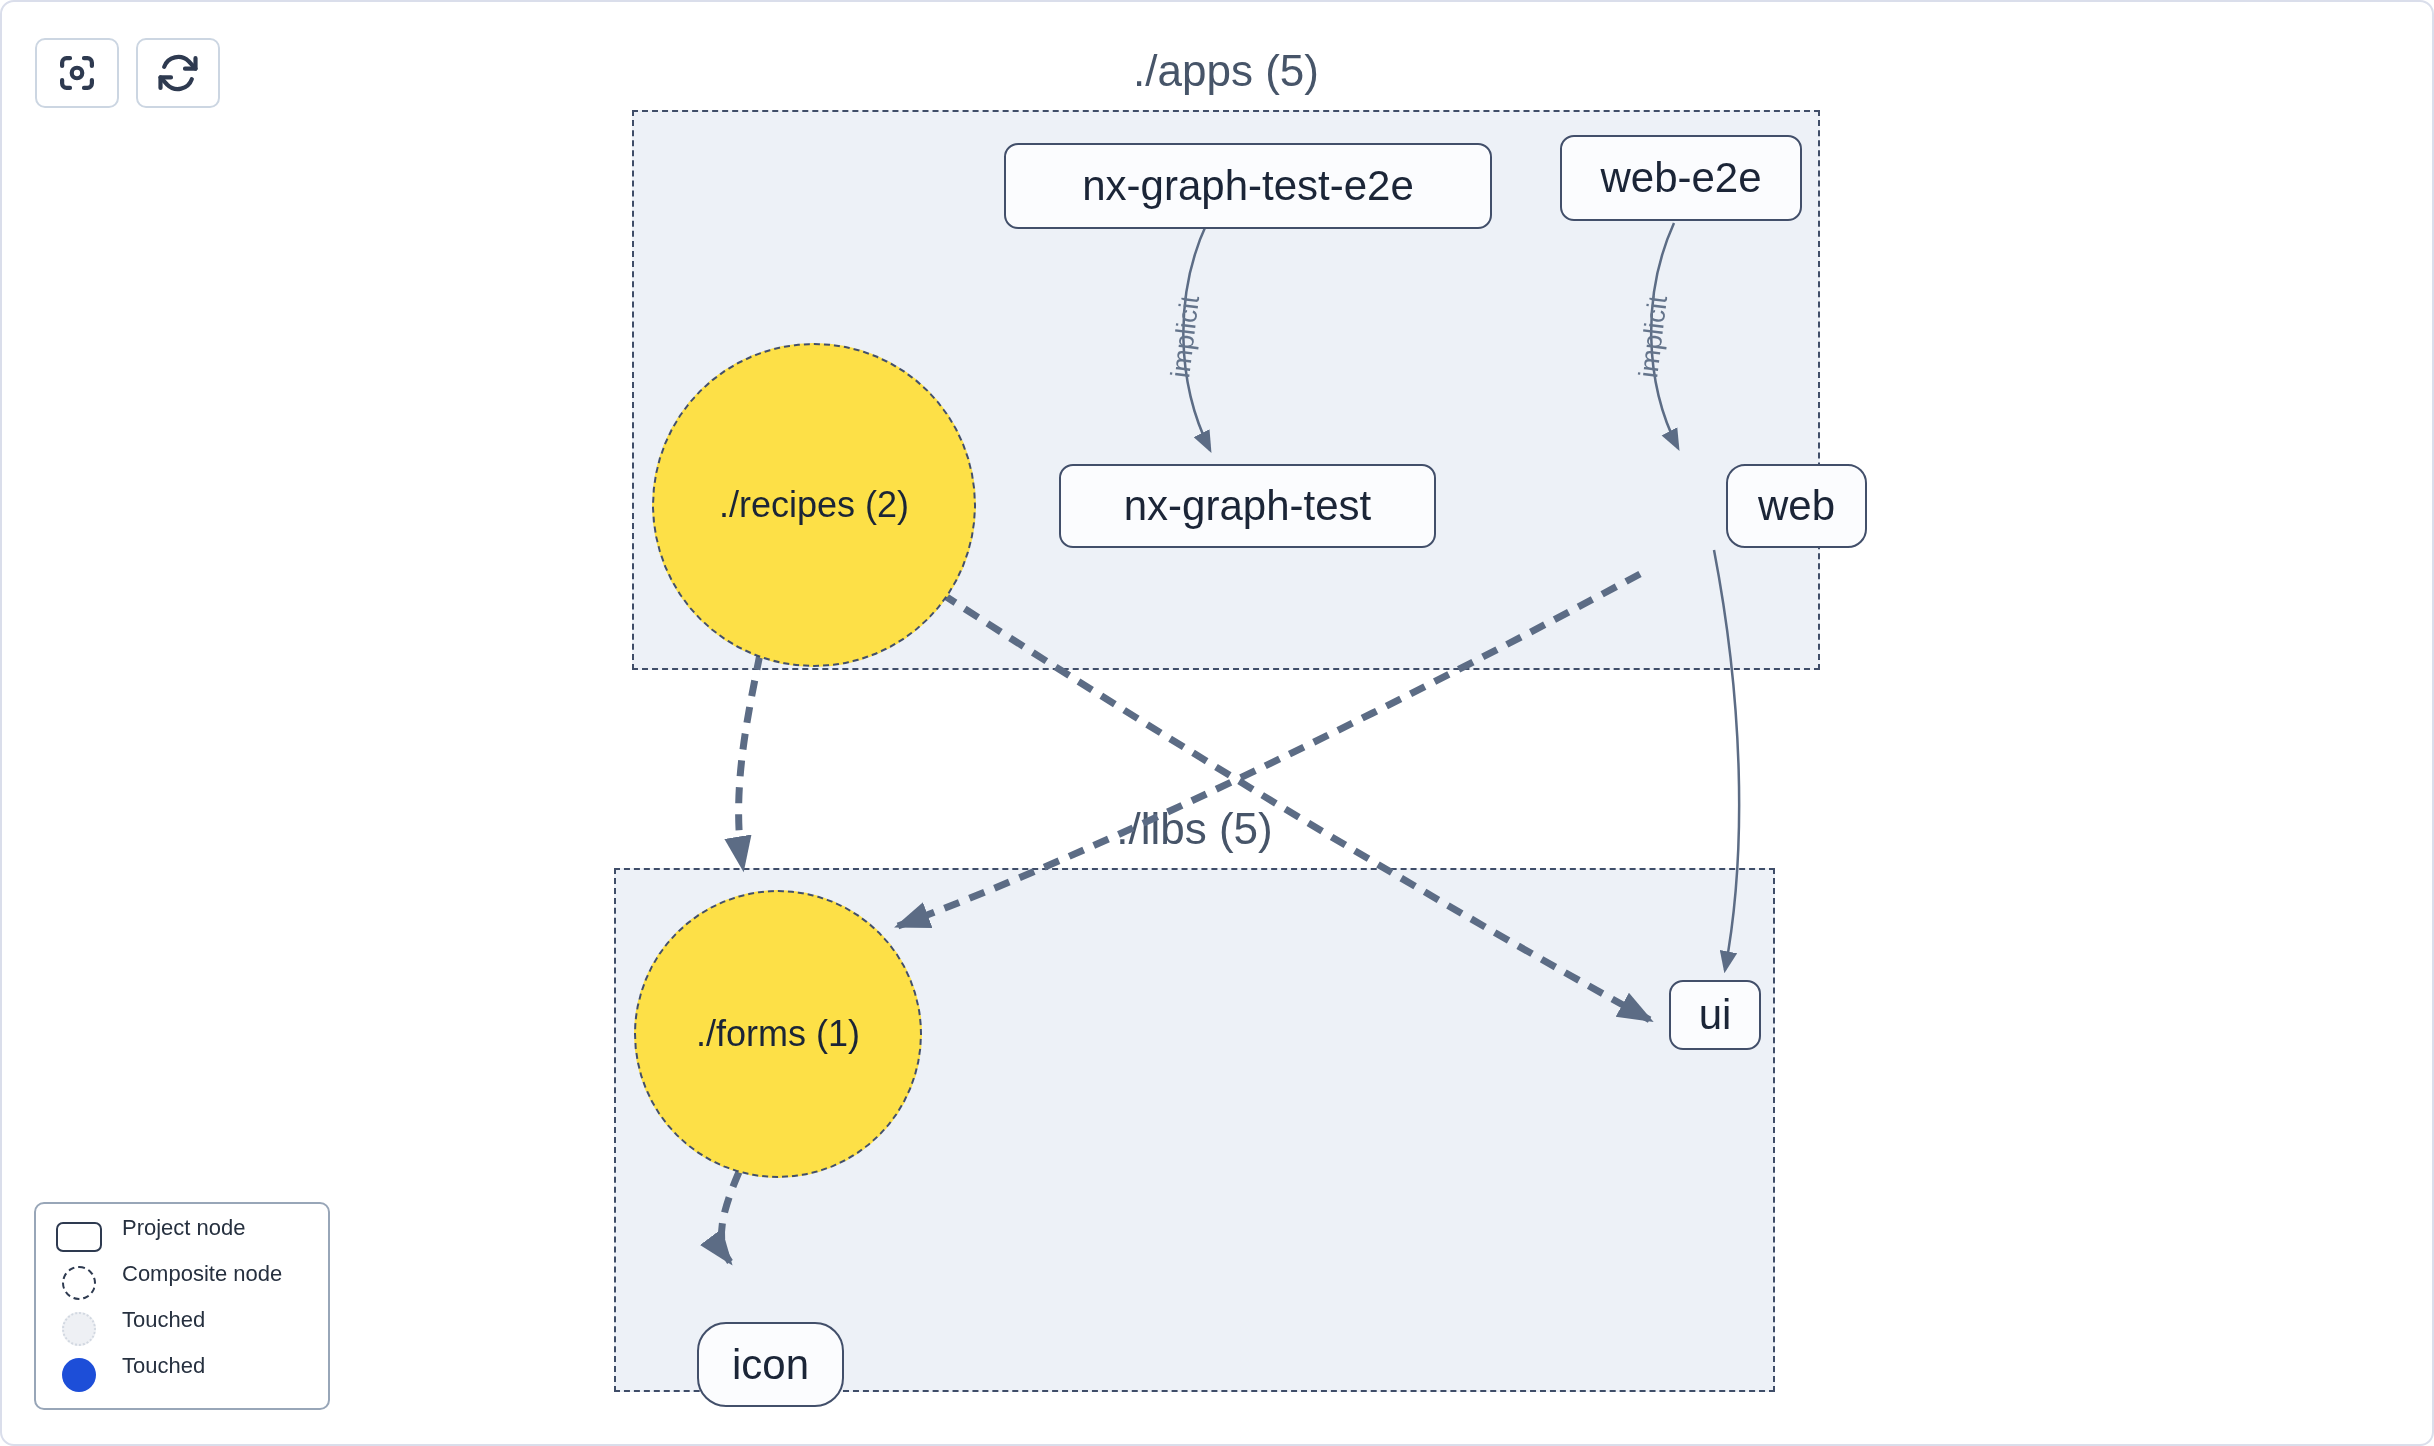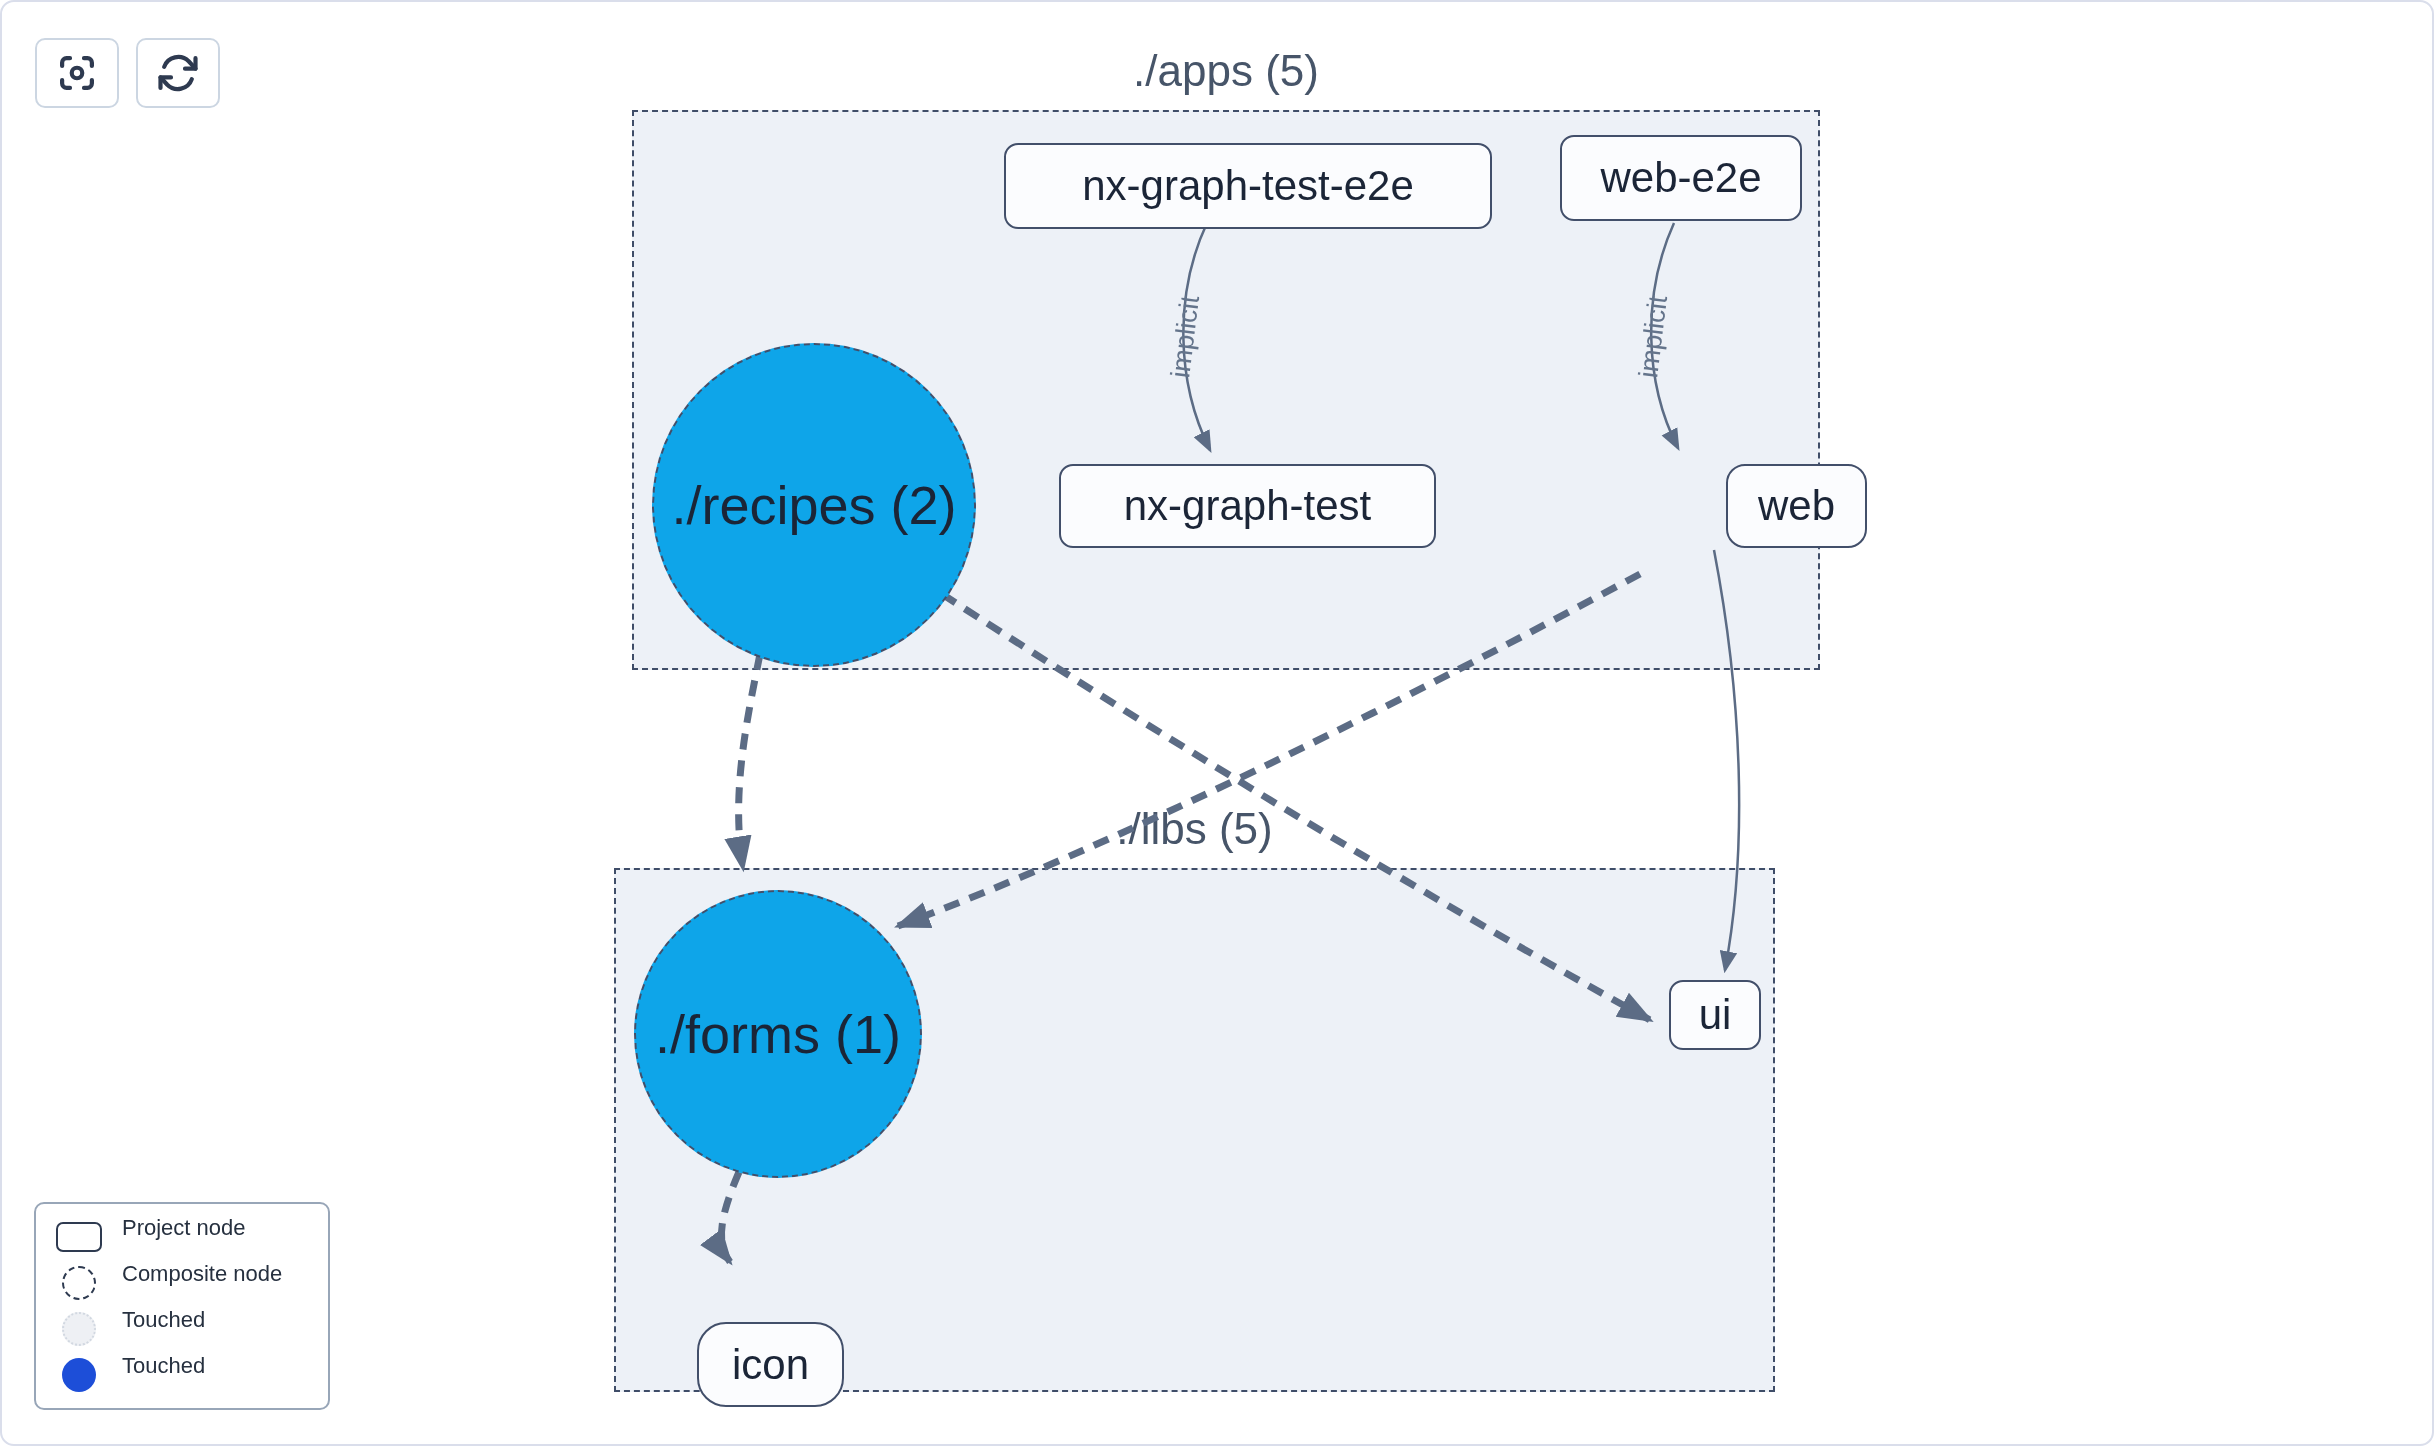--- a/index.html
+++ b/index.html
@@ -38,23 +38,23 @@
   .edge-thin{stroke:var(--c-edge);stroke-width:2.5;fill:none;}
   .edge-thick{stroke:var(--c-edge);stroke-width:7;fill:none;stroke-dasharray:16 11;}
   .arrow-fill{fill:var(--c-edge);}
   .edge-label{font-family:"Liberation Sans",sans-serif;font-size:27px;fill:var(--c-edge_label);
     text-anchor:middle;dominant-baseline:middle;}
 
   
   .pnode{position:absolute;background:var(--c-node_fill);border:2px solid var(--c-node_border);
     border-radius:14px;display:flex;align-items:center;justify-content:center;
     font-size:42px;color:var(--c-node_text);z-index:4;cursor:pointer;}
-  .cnode{position:absolute;background:#0ea5e9;border:2.5px dashed var(--c-node_border);
+  .cnode{position:absolute;background:#fde047;border:2.5px dashed var(--c-node_border);
     border-radius:50%;display:flex;align-items:center;justify-content:center;
-    font-size:54px;color:var(--c-node_text);z-index:4;cursor:pointer;}
+    font-size:36px;color:var(--c-node_text);z-index:4;cursor:pointer;}
   #node-nx-graph-test-e2e{left:1002px;top:133px;width:488px;height:86px;margin-top:8px;}
   #node-web-e2e{left:1558px;top:133px;width:242px;height:86px;}
   #node-nx-graph-test{left:1057px;top:462px;width:377px;height:84px;}
   #node-web{left:1724px;top:462px;width:141px;height:84px;border-radius:19px;}
   #node-ui{left:1667px;top:978px;width:92px;height:70px;}
   #node-icon{left:695px;top:1320px;width:147px;height:85px;border-radius:29px;}
   #node-recipes{left:650px;top:341px;width:324px;height:324px;}
   #node-forms{left:632px;top:888px;width:288px;height:288px;}
 
   

